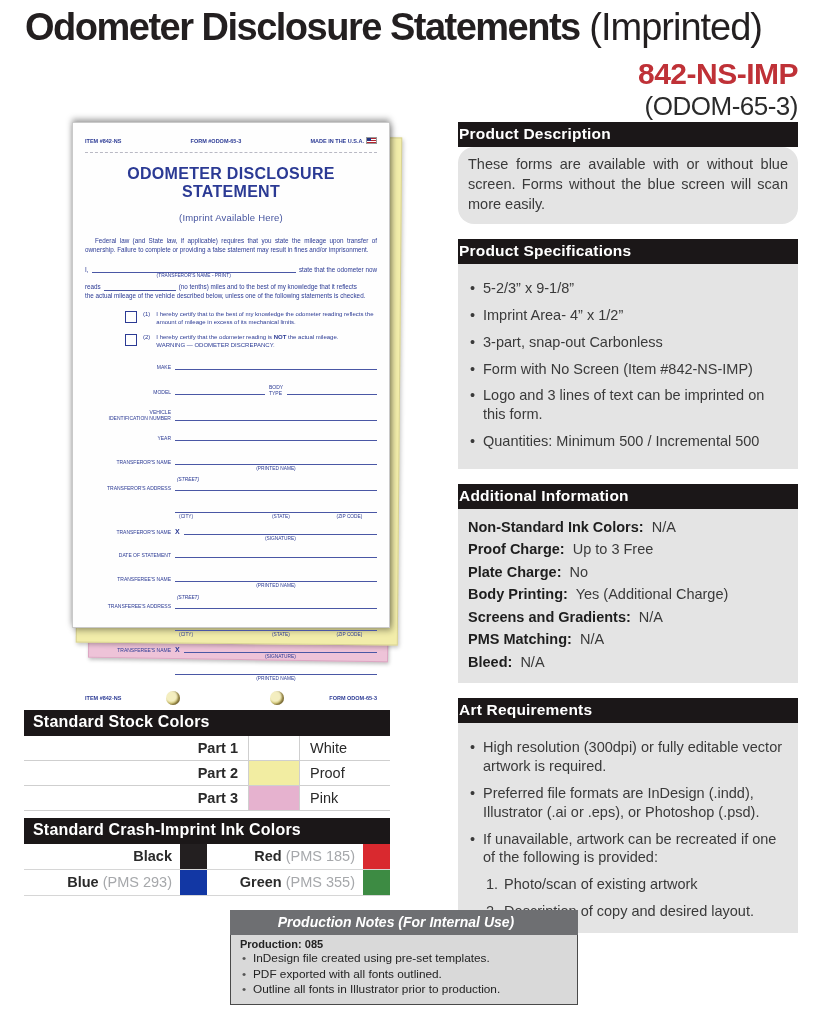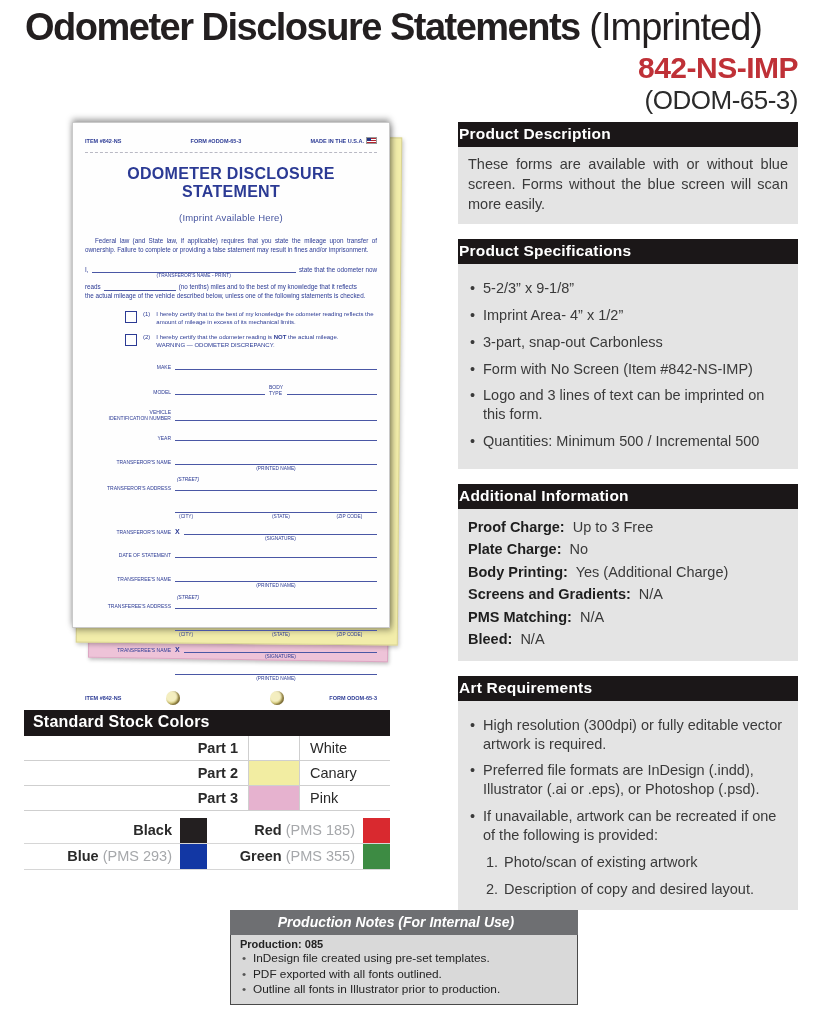--- a/index.html
+++ b/index.html
@@ -3,21 +3,21 @@
 <meta charset="utf-8">
 <style>
   * { margin:0; padding:0; box-sizing:border-box; }
   html,body { background:#ffffff; }
   body { width:820px; height:1024px; position:relative; font-family:"Liberation Sans", sans-serif; color:#231f20; overflow:hidden; }
 
   
   .masthead { position:absolute; left:0; top:6px; width:820px; }
   .masthead h1 { margin-left:25px; font-size:38px; letter-spacing:-1.5px; white-space:nowrap; font-weight:700; color:#231f20; }
   .masthead h1 .t-light { font-weight:400; letter-spacing:-1px; }
-  .sku-line { text-align:right; padding-right:22px; font-size:30px; font-weight:700; color:#bf3137; margin-top:2px; letter-spacing:-0.5px; }
+  .sku-line { text-align:right; padding-right:22px; font-size:30px; font-weight:700; color:#bf3137; margin-top:8px; letter-spacing:-0.5px; }
   .alt-line { text-align:right; padding-right:22px; font-size:26px; font-weight:400; color:#2b2b2b; margin-top:0px; letter-spacing:-0.5px; }
 
   
   .form-stack { position:absolute; left:72px; top:122px; width:340px; height:560px; }
   .sheet { position:absolute; }
   .sheet.canary { left:6px; top:14px; width:322px; height:508px; background:#f2edaa; border:1px solid #d9d394; transform:rotate(0.5deg); box-shadow:1px 2px 4px rgba(0,0,0,0.25); }
   .sheet.pink { left:20px; top:26px; width:300px; height:512px; background:#eec3d8; border:1px solid #dca6c2; transform:rotate(0.9deg); box-shadow:1px 2px 4px rgba(0,0,0,0.25); }
   .paper { position:absolute; left:0; top:0; width:318px; height:506px; background:#fefefe; border:1px solid #c9c9c9; box-shadow:0 -3px 6px rgba(0,0,0,0.35), 2px 3px 6px rgba(0,0,0,0.3); padding:8px 12px 0 12px; color:#2b3a94; }
 
   .f-top { display:flex; justify-content:space-between; align-items:center; font-size:5.5px; font-weight:700; margin-top:6px; }
@@ -57,21 +57,21 @@
 
   .f-foot { display:flex; align-items:center; margin-top:16px; font-size:5.5px; font-weight:700; }
   .f-foot .sp { flex:1; }
   .hole { width:14px; height:14px; border-radius:50%; background:radial-gradient(circle at 38% 35%, #f4eec0 0 40%, #d9cf7d 62%, #6e5f33 100%); box-shadow:inset -2px -1px 2px rgba(70,50,15,0.55); }
 
   
   .right-col { position:absolute; left:458px; top:122px; width:340px; }
   .sec { margin-bottom:15px; }
   .sec-hdr { background:#1b1718; color:#ffffff; font-size:15.5px; font-weight:700; padding:3px 9px 4px 1px; letter-spacing:0.2px; }
   .sec-body { background:#e4e4e4; padding:7px 10px 10px 10px; font-size:14.5px; color:#3a3a3a; }
-  .sec-body.just { text-align:justify; line-height:1.38; }
+  .sec-body.just { text-align:justify; line-height:1.38;border-radius:16px; }
   .bl { position:relative; padding-left:15px; margin:8px 0; line-height:1.3; }
   .bl::before { content:"•"; position:absolute; left:2px; top:0; color:#3a3a3a; }
   .info-row { line-height:1.55; }
   .info-row b { color:#1e1e1e; }
   .numrow { display:flex; gap:6px; padding-left:18px; margin:8px 0 2px 0; line-height:1.3; }
 
   
   .stock { position:absolute; left:24px; top:710px; width:366px; }
   .tbl-hdr { background:#1b1718; color:#fff; font-size:16px; font-weight:700; padding:3px 9px 5px 9px; letter-spacing:0.2px; }
   .stock-row { display:flex; align-items:stretch; height:25px; border-bottom:1px solid #cfcfcf; background:#fff; }
@@ -278,20 +278,21 @@
       <div class="bl">3-part, snap-out Carbonless</div>
       <div class="bl">Form with No Screen (Item #842-NS-IMP)</div>
       <div class="bl">Logo and 3 lines of text can be imprinted on this form.</div>
       <div class="bl">Quantities: Minimum 500 / Incremental 500</div>
     </div>
   </section>
 
   <section class="sec">
     <div class="sec-hdr">Additional Information</div>
     <div class="sec-body">
+      <div class="info-row"><b>Non-Standard Ink Colors:</b>&nbsp; <span>N/A</span></div>
       <div class="info-row"><b>Proof Charge:</b>&nbsp; <span>Up to 3 Free</span></div>
       <div class="info-row"><b>Plate Charge:</b>&nbsp; <span>No</span></div>
       <div class="info-row"><b>Body Printing:</b>&nbsp; <span>Yes (Additional Charge)</span></div>
       <div class="info-row"><b>Screens and Gradients:</b>&nbsp; <span>N/A</span></div>
       <div class="info-row"><b>PMS Matching:</b>&nbsp; <span>N/A</span></div>
       <div class="info-row"><b>Bleed:</b>&nbsp; <span>N/A</span></div>
     </div>
   </section>
 
   <section class="sec">
@@ -316,30 +317,31 @@
 <div class="stock">
   <div class="tbl-hdr">Standard Stock Colors</div>
   <div class="stock-row">
     <div class="lbl">Part 1</div>
     <div class="sw" style="background-color: rgb(255, 255, 255);"></div>
     <div class="nm">White</div>
   </div>
   <div class="stock-row">
     <div class="lbl">Part 2</div>
     <div class="sw" style="background-color: rgb(242, 237, 162);"></div>
-    <div class="nm">Canary</div>
+    <div class="nm">Proof</div>
   </div>
   <div class="stock-row">
     <div class="lbl">Part 3</div>
     <div class="sw" style="background-color: rgb(230, 178, 207);"></div>
     <div class="nm">Pink</div>
   </div>
 </div>
 
 <div class="crash">
+  <div class="tbl-hdr">Standard Crash-Imprint Ink Colors</div>
   <div class="crash-row">
     <div class="lbl"><b>Black</b><span class="pms"></span></div>
     <div class="sw" style="background-color: rgb(35, 31, 32);"></div>
     <div class="lbl"><b>Red</b><span class="pms"> (PMS 185)</span></div>
     <div class="sw" style="background-color: rgb(217, 41, 47);"></div>
   </div>
   <div class="crash-row">
     <div class="lbl"><b>Blue</b><span class="pms"> (PMS 293)</span></div>
     <div class="sw" style="background-color: rgb(18, 55, 164);"></div>
     <div class="lbl"><b>Green</b><span class="pms"> (PMS 355)</span></div>

